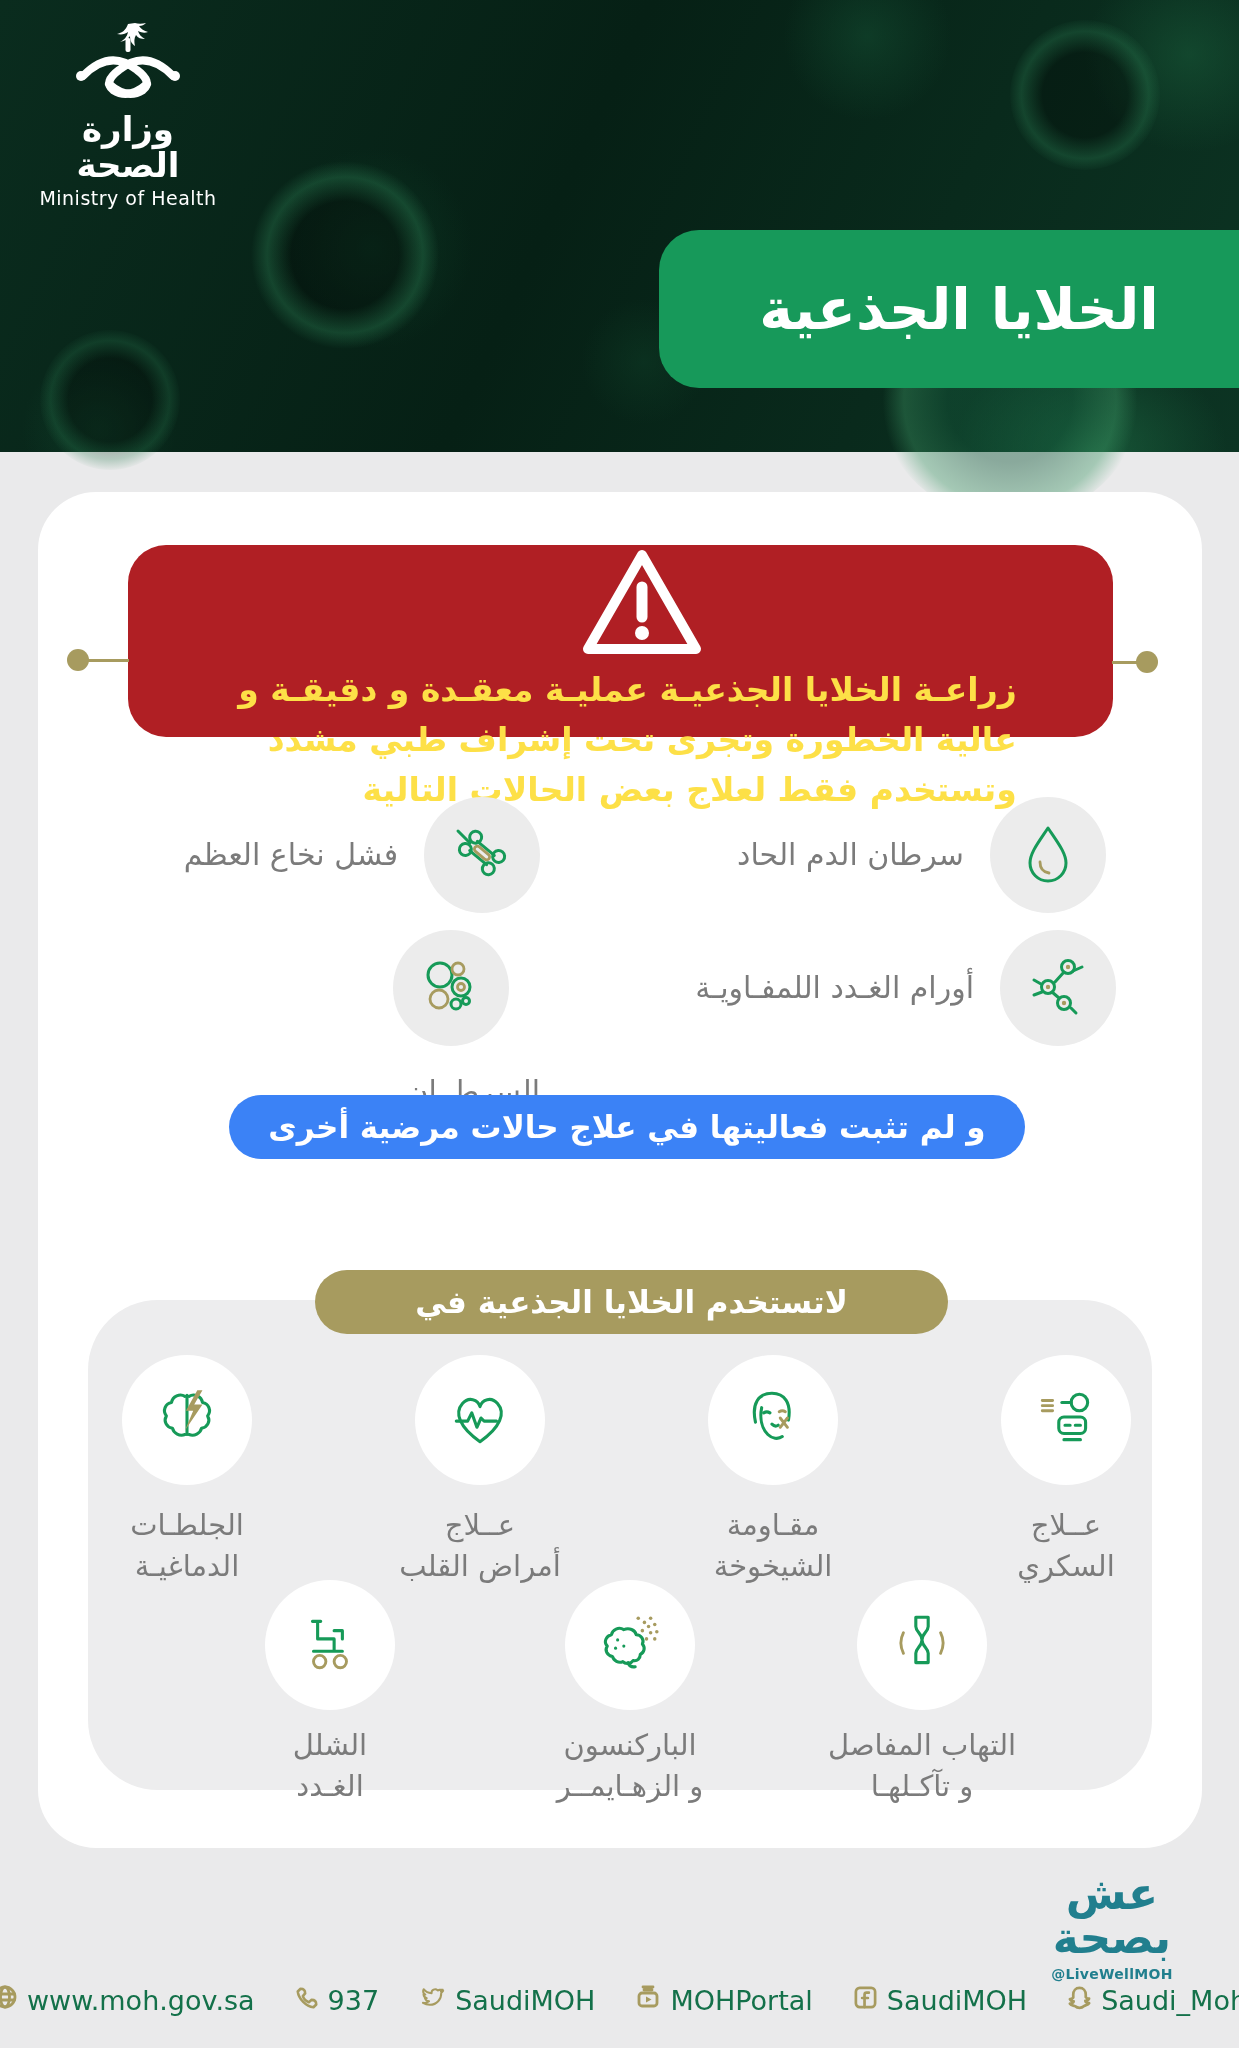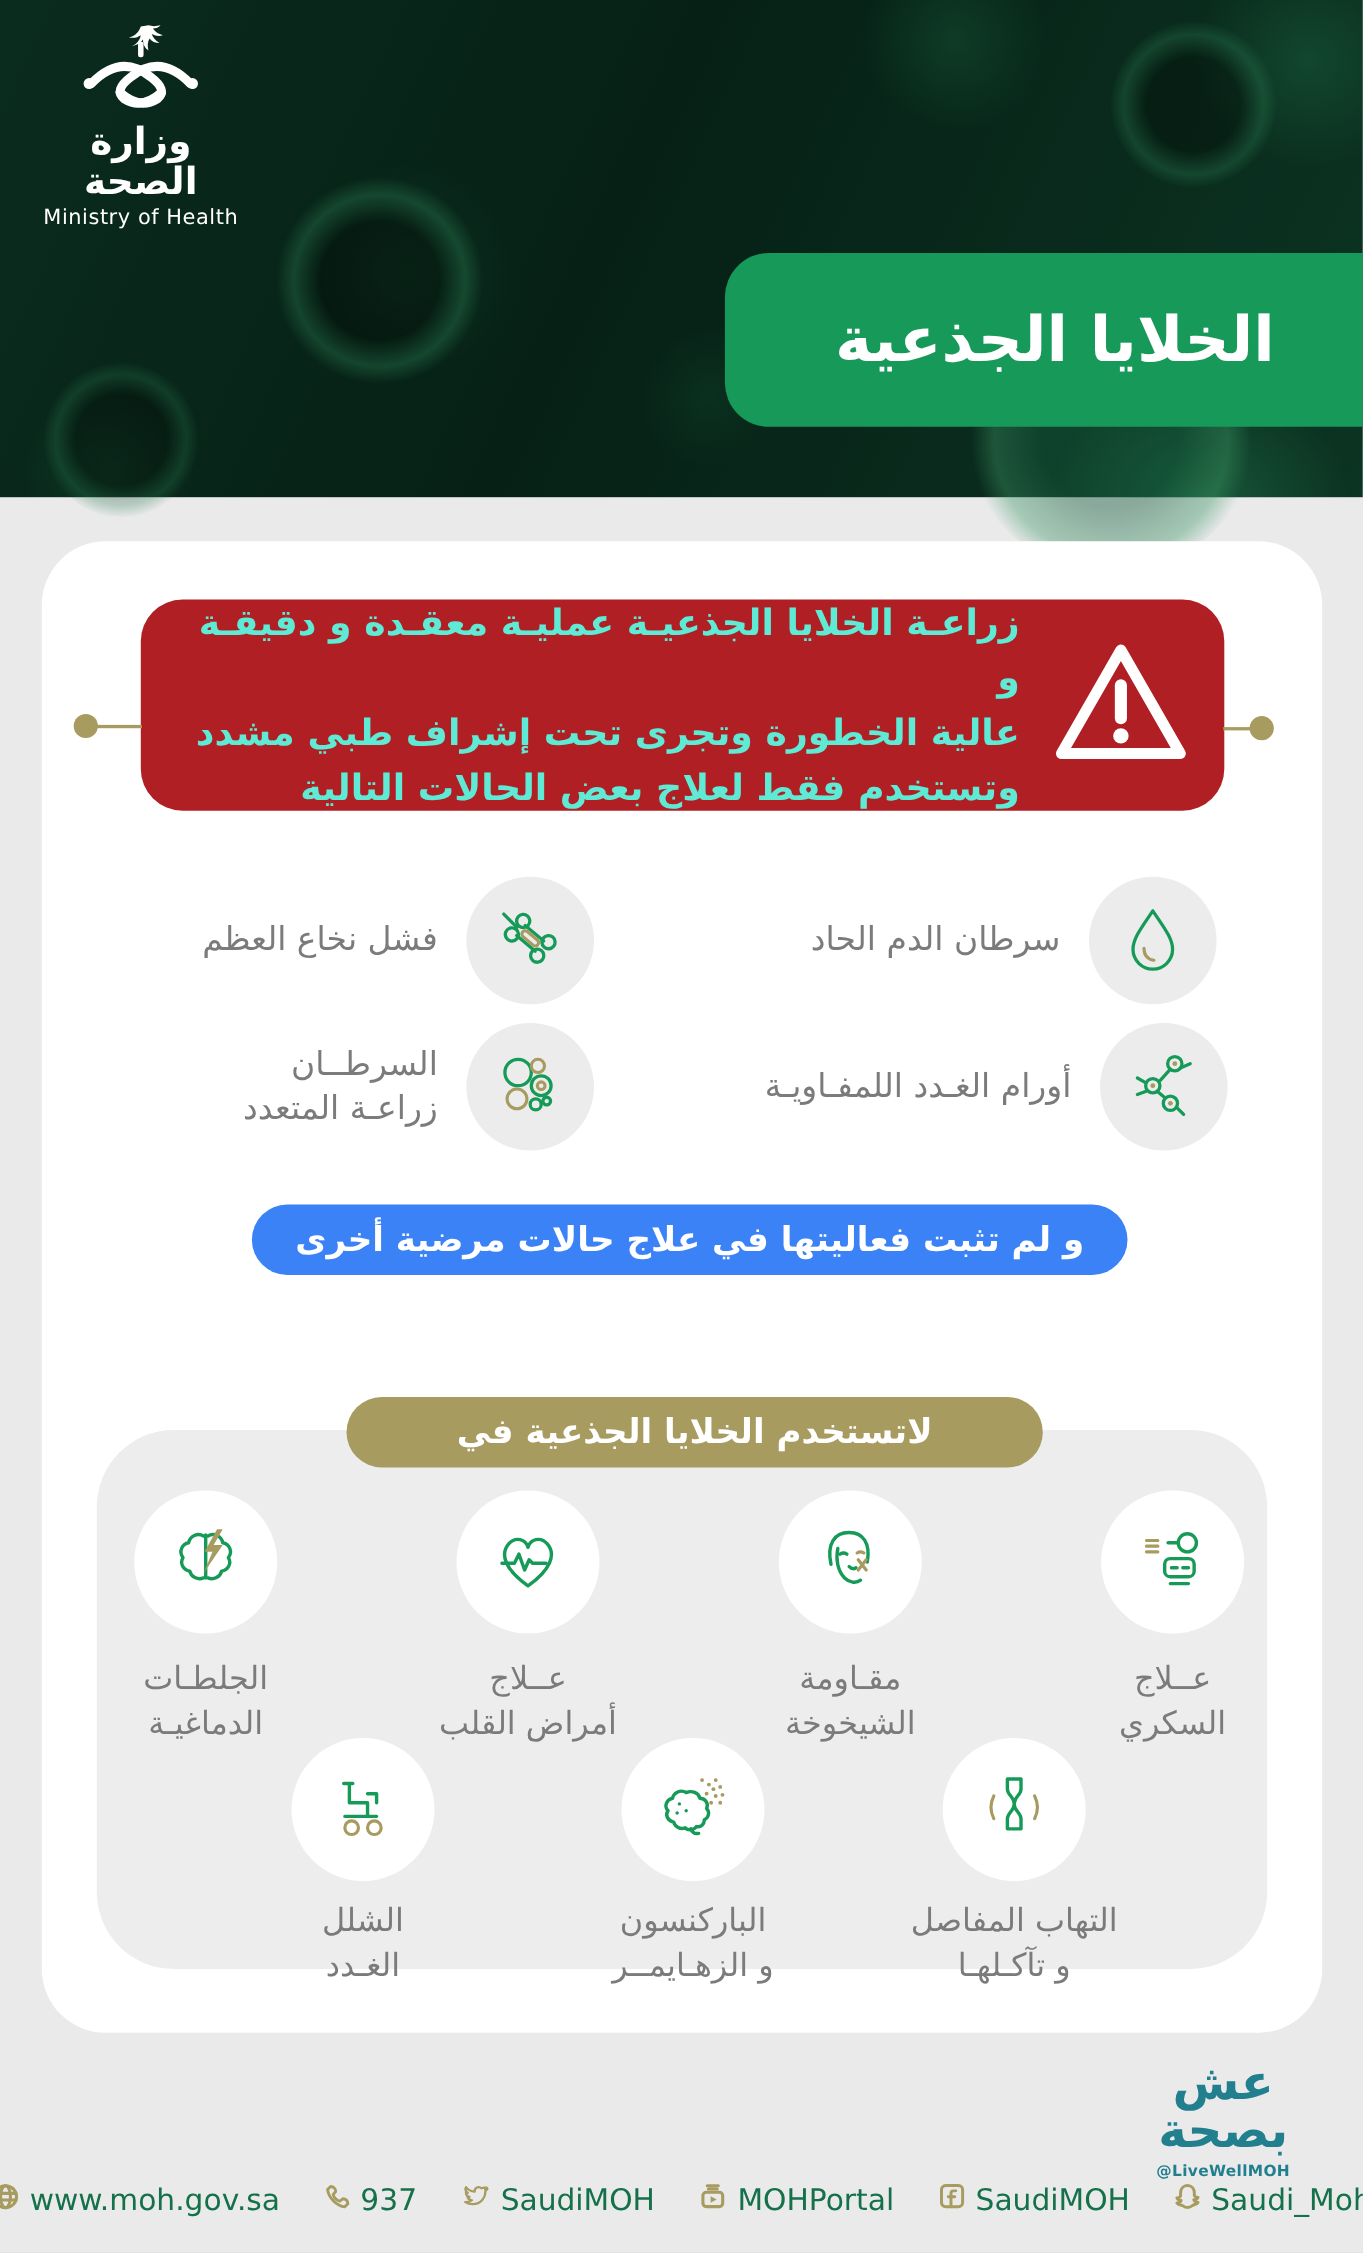--- a/index.html
+++ b/index.html
@@ -43,21 +43,21 @@
   
   .card1{
     position:absolute;left:38px;top:492px;width:1164px;height:1356px;
     background:#ffffff;border-radius:58px;
   }
   
   .warn-box{
     position:absolute;left:90px;top:53px;width:985px;height:192px;
     background:#b01f24;border-radius:38px;
     display:flex;align-items:center;direction:rtl;
-    padding:0 30px 0 44px;color:#5eead4;
+    padding:0 30px 0 44px;color:#fde047;flex-direction:column;
   }
   .warn-tri{flex:0 0 auto;margin-left:28px;}
   .warn-text{flex:1;text-align:right;font-size:33px;font-weight:bold;line-height:1.52;}
   .deco-line{position:absolute;height:3px;background:#a79b5f;}
   .deco-dot{position:absolute;width:22px;height:22px;border-radius:50%;background:#a79b5f;}
   
   .cond-item{position:absolute;display:flex;direction:rtl;align-items:center;gap:26px;}
   .cond-circle{
     flex:0 0 auto;width:116px;height:116px;border-radius:50%;background:#ececec;
     display:flex;align-items:center;justify-content:center;
@@ -199,21 +199,21 @@
               <circle class="fo" cx="38" cy="49" r="2.2"></circle>
             <path class="sg" stroke-width="2.4" d="M38 18 29 28M26 38l7 6M15 30l-7-4M16 38l-8 3M47 17l9-4M45 54l5 5"></path>
           </svg>
         </span>
       </div>
       <div class="cond-label">
         <div>أورام الغـدد اللمفـاويـة</div>
       </div>
     </div>
 
-    <div class="cond-item" style="right:662px;top:438px;">
+    <div class="cond-item" style="right:662px;top:438px;flex-direction:column;">
       <div class="cond-circle">
         <span>
           <svg width="64" height="64" viewBox="0 0 64 64">
             <circle class="sg" cx="21" cy="21" r="12"></circle>
             <circle class="so" cx="39" cy="15" r="6"></circle>
             <circle class="sg" cx="42" cy="33" r="9"></circle>
               <circle class="so" stroke-width="2.4" cx="42" cy="33" r="3.5"></circle>
             <circle class="so" cx="20" cy="45" r="9"></circle>
             <circle class="sg" stroke-width="2.6" cx="37" cy="50" r="5"></circle>
             <circle class="sg" stroke-width="2.2" cx="47" cy="47" r="3.5"></circle>

